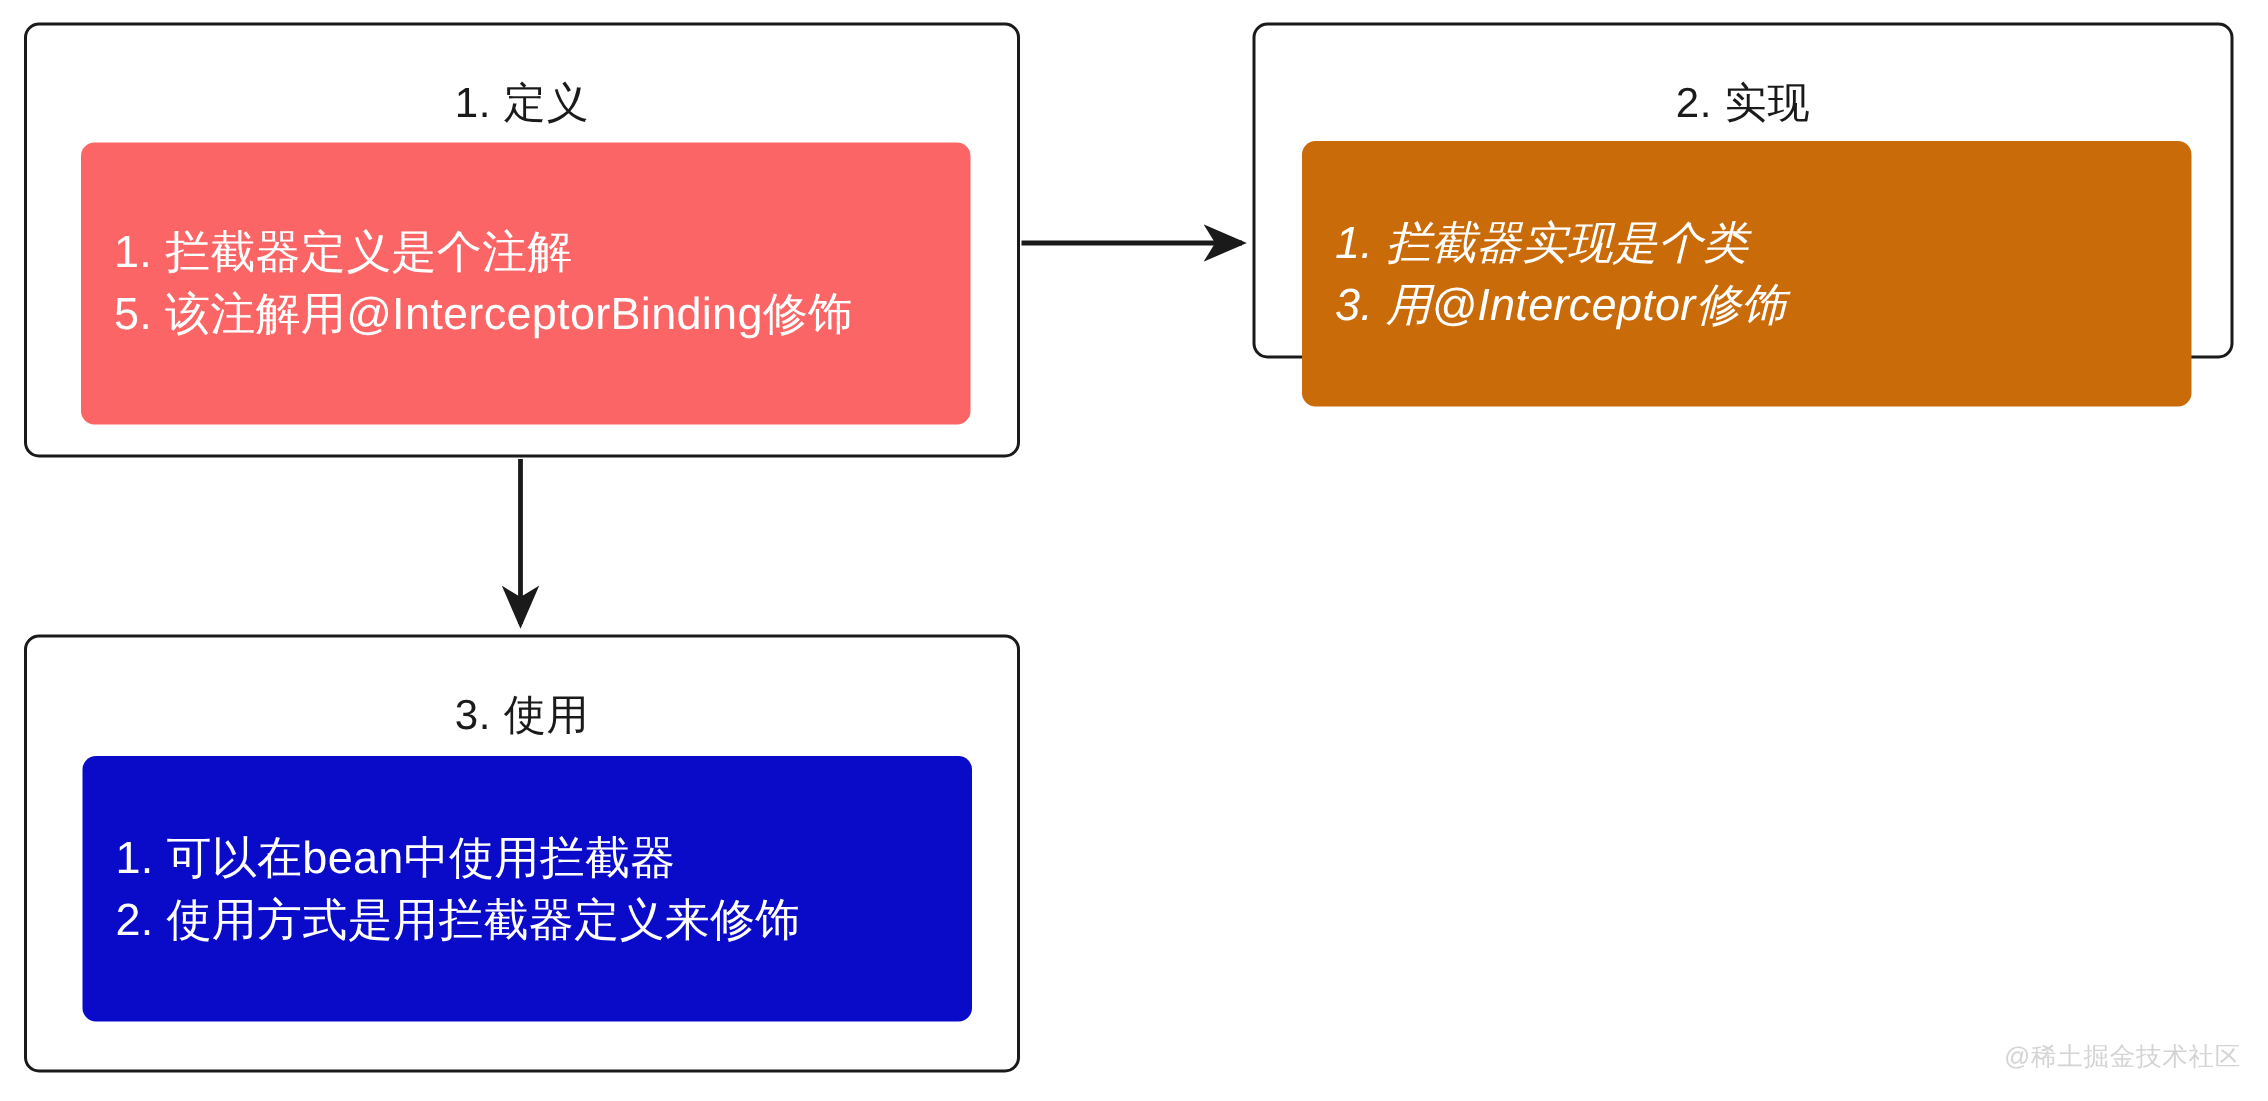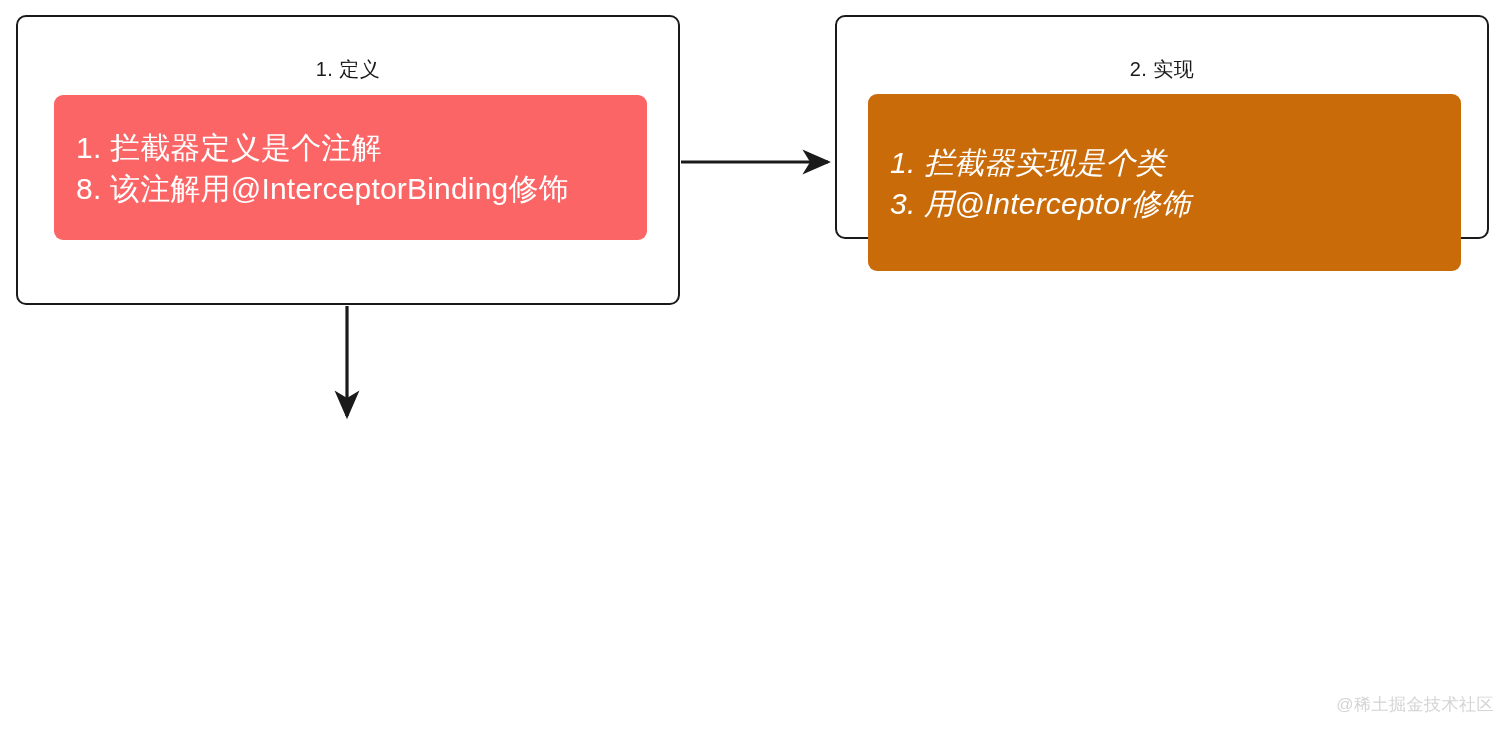--- a/index.html
+++ b/index.html
@@ -37,21 +37,21 @@
     box-sizing: border-box;
     background: #ffffff;
     border: 2px solid #1a1a1a;
     border-radius: 10px;
   }
   .card-title {
     position: absolute;
     left: 0;
     right: 0;
     text-align: center;
-    font-size: 20px;
+    font-size: 28px;
     line-height: 38px;
     color: #1a1a1a;
     font-weight: 400;
     letter-spacing: 0.5px;
     white-space: nowrap;
   }
 
   
   .panel {
     position: absolute;
@@ -66,21 +66,21 @@
     color: #ffffff;
     font-size: 30px;
     line-height: 41px;
     white-space: nowrap;
     letter-spacing: 0.2px;
   }
 
   
   #card-define      { left: 16px;  top: 15px;  width: 664px; height: 290px; }
   #card-define .card-title { top: 33px; }
-  #panel-define     { left: 36px;  top: 78px;  width: 593px; height: 145px;
+  #panel-define     { left: 36px;  top: 78px;  width: 593px; height: 188px;
                       background: #FB6565; }
 
   
   #card-implement   { left: 835px; top: 15px;  width: 654px; height: 224px; }
   #card-implement .card-title { top: 33px; }
   #panel-implement  { left: 31px;  top: 77px;  width: 593px; height: 177px;
                       background: #C96B09; font-style: italic; }
 
   
   #card-use         { left: 16px;  top: 423px; width: 664px; height: 292px; }
@@ -114,28 +114,35 @@
 
     <line x1="681" y1="162" x2="828" y2="162" stroke="#1a1a1a" stroke-width="3.2" marker-end="url(#arrowhead)"></line>
 
     <line x1="347" y1="306" x2="347" y2="416" stroke="#1a1a1a" stroke-width="3.2" marker-end="url(#arrowhead)"></line>
   </svg>
 
   <div class="card" id="card-define">
     <div class="card-title">1. 定义</div>
     <div class="panel" id="panel-define">
       <div class="panel-line">1. 拦截器定义是个注解</div>
-      <div class="panel-line">8. 该注解用@InterceptorBinding修饰</div>
+      <div class="panel-line">5. 该注解用@InterceptorBinding修饰</div>
     </div>
   </div>
 
   <div class="card" id="card-implement">
     <div class="card-title">2. 实现</div>
     <div class="panel" id="panel-implement">
       <div class="panel-line">1. 拦截器实现是个类</div>
       <div class="panel-line">3. 用@Interceptor修饰</div>
     </div>
   </div>
 
+  <div class="card" id="card-use">
+    <div class="card-title">3. 使用</div>
+    <div class="panel" id="panel-use">
+      <div class="panel-line">1. 可以在bean中使用拦截器</div>
+      <div class="panel-line">2. 使用方式是用拦截器定义来修饰</div>
+    </div>
+  </div>
 
   <div id="watermark">@稀土掘金技术社区</div>
 
 </div>
 
 </body></html>

